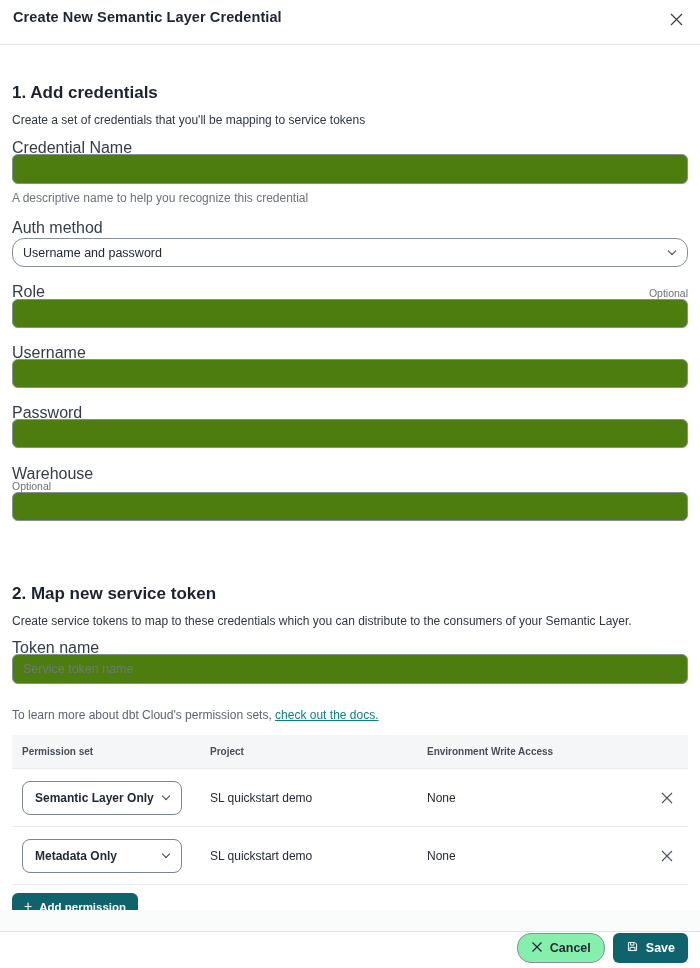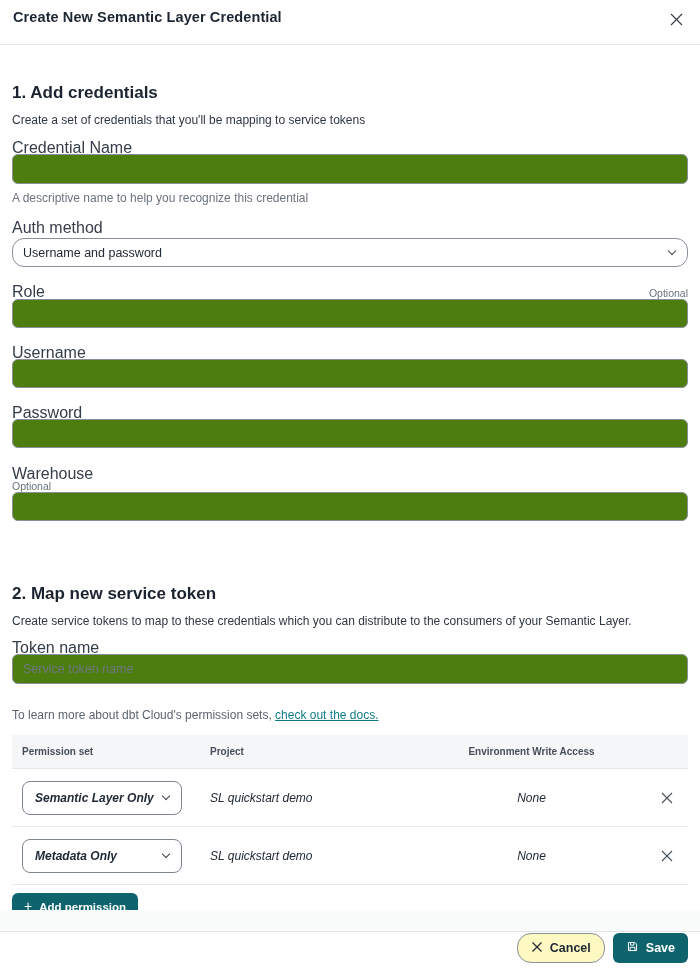--- a/index.html
+++ b/index.html
@@ -61,25 +61,25 @@
     transform: rotate(45deg); margin-top: -3px; flex: none;
   }
 
   .docs-line { margin-top: 24px; font-size: 12px; color: #5b6470; line-height: 15px; }
   .docs-link { color: #0e7c87; text-decoration: underline; cursor: pointer; }
 
   
   .perm-table { margin-top: 12px; }
   .pt-header { display: flex; background: #f5f6f8; height: 34px; align-items: center; border-bottom: 1px solid #e7eaec; }
   .pt-header .pt-cell { font-size: 10px; font-weight: 700; color: #464e59; }
-  .pt-row { display: flex; align-items: center; height: 58px; border-bottom: 1px solid #e7eaec; font-style: italic; }
+  .pt-row { display: flex; align-items: center; height: 58px; border-bottom: 1px solid #e7eaec; }
   .pt-cell { padding: 0 10px; }
   .pt-col1 { width: 188px; flex: none; }
   .pt-col2 { width: 217px; flex: none; }
-  .pt-col3 { flex: 1; text-align: center; }
+  .pt-col3 { flex: 1; }
   .pt-col4 { width: 42px; flex: none; display: flex; justify-content: center; }
   .pt-value { font-size: 12px; color: #222a34; }
   .row-select {
     width: 160px; height: 34px;
     border: 1px solid #7d858f; border-radius: 8px; background: #fff;
     display: flex; align-items: center; justify-content: space-between;
     padding: 0 12px; cursor: pointer;
   }
   .row-select .select-value { font-size: 12px; font-weight: 600; color: #1f2733; }
   .remove-btn { background: none; border: none; cursor: pointer; padding: 4px; line-height: 0; }
@@ -95,21 +95,21 @@
   
   .footer-wrap { position: absolute; left: 0; right: 0; bottom: 0; }
   .pre-footer-band { height: 22px; background: #fafbfb; border-bottom: 1px solid #e0e3e6; }
   .modal-footer {
     height: 36px; background: #fff;
     display: flex; align-items: center; justify-content: flex-end; gap: 8px;
     padding: 0 12px 4px 12px;
   }
   .cancel-btn {
     display: inline-flex; align-items: center; gap: 7px;
-    background: #fef9c3; border: 1px solid #878f99; border-radius: 14px;
+    background: #86efac; border: 1px solid #878f99; border-radius: 14px;
     height: 30px; padding: 8px 13px; cursor: pointer;
     font-family: "Liberation Sans", sans-serif; font-size: 12.5px; font-weight: 600; color: #1f2733;
   }
   .save-btn {
     display: inline-flex; align-items: center; gap: 7px;
     background: #0f636d; border: none; border-radius: 6px;
     height: 30px; padding: 0 13px; cursor: pointer;
     font-family: "Liberation Sans", sans-serif; font-size: 12.5px; font-weight: 700; color: #fff;
   }
 </style>

